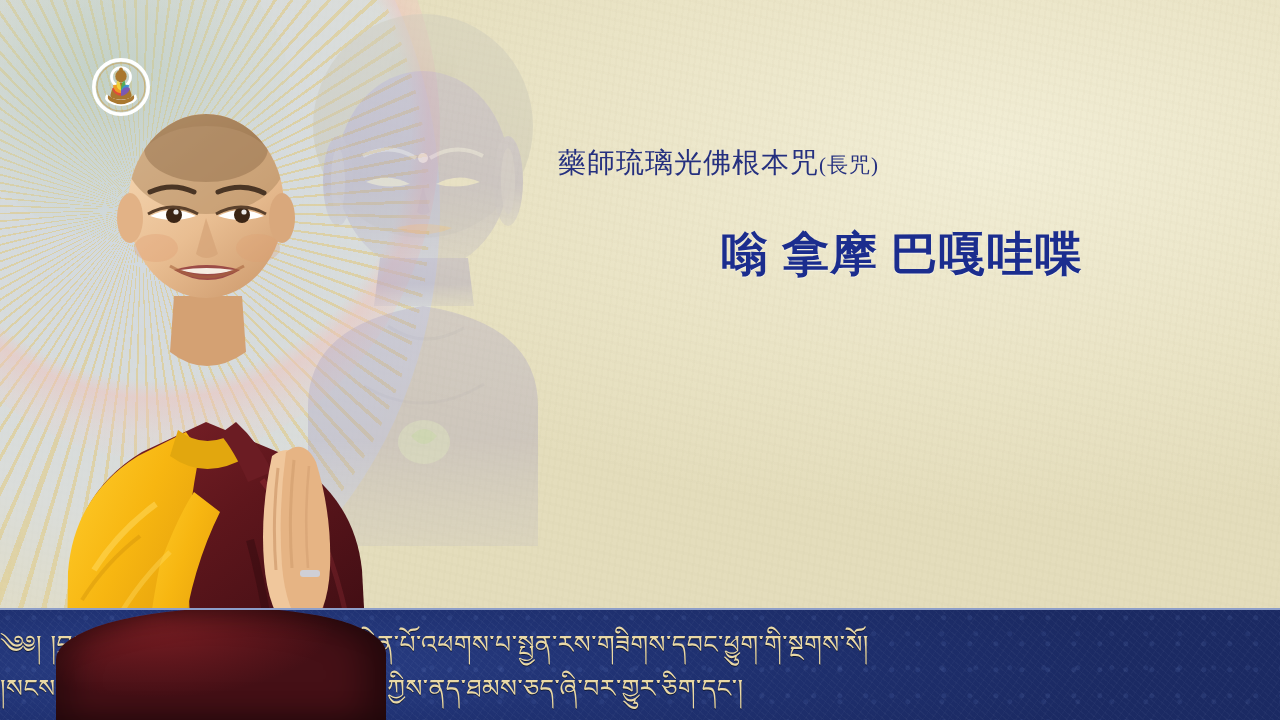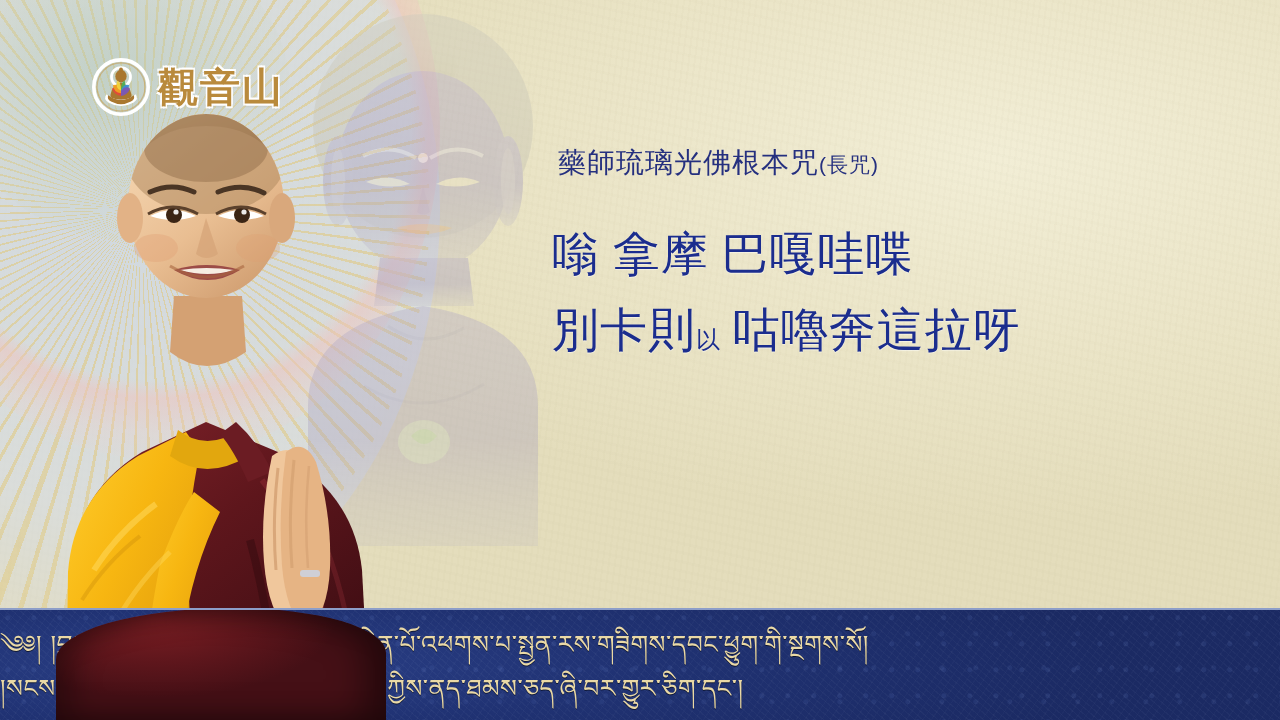--- a/index.html
+++ b/index.html
@@ -108,31 +108,32 @@
       -1.6px -1.6px 0 rgba(255,255,255,.95),
        1.6px -1.6px 0 rgba(255,255,255,.95),
       -1.6px  1.6px 0 rgba(255,255,255,.95),
        1.6px  1.6px 0 rgba(255,255,255,.95),
        0 2px 3px rgba(0,0,0,.18);
   }
 
   
   .mantra{position:absolute;left:552px;top:144px;width:700px;}
   .mantra-title{
-    font-family:Liberation Sans, sans-serif;
+    font-family:Liberation Serif, serif;
     font-size:28px;color:#25307F;letter-spacing:1px;
     margin:0 0 34px 6px;white-space:nowrap;
   }
   .mantra-title .paren{font-size:21px;}
   .mantra-line{
     font-family:"Liberation Serif","DejaVu Serif",serif;
-    font-weight:400;
+    font-weight:700;
     font-size:47px;line-height:76px;
     color:#1B2D8E;letter-spacing:1px;white-space:nowrap;
     text-shadow:0 1px 1px rgba(255,255,255,.5);
+    text-align:center;
   }
   .mantra-line .sm{font-size:24px;vertical-align:-2px;letter-spacing:0;}
 </style>
 </head>
 <body>
 
 <div class="stage">
 
   <div class="bg-parchment"></div>
   <div class="bg-grain"></div>
@@ -291,35 +292,31 @@
       <path d="M16 40 q-4 5 2 9 q7 4 14 4 q7 0 14 -4 q6 -4 2 -9 q-5 6 -16 6 q-11 0 -16 -6 z" fill="#FFFFFF"></path>
       <path d="M18 41 q-2 4 3 7 q6 3 11 3 q5 0 11 -3 q5 -3 3 -7 q-6 5 -14 5 q-8 0 -14 -5 z" fill="#A9772F"></path>
 
       <path d="M32 36 q-5 -6 -10 -2 q3 7 10 8 z" fill="#E24A3A" opacity=".95"></path>
       <path d="M32 36 q-3 -8 -9 -6 q1 8 9 9 z" fill="#F0A023" opacity=".95"></path>
       <path d="M32 35 q0 -9 -4 -10 q-3 8 4 11 z" fill="#F2D53C" opacity=".95"></path>
       <path d="M32 35 q0 -9 4 -10 q3 8 -4 11 z" fill="#4FAE57" opacity=".95"></path>
       <path d="M32 36 q3 -8 9 -6 q-1 8 -9 9 z" fill="#3C8FD4" opacity=".95"></path>
       <path d="M32 36 q5 -6 10 -2 q-3 7 -10 8 z" fill="#7A56B5" opacity=".95"></path>
     </svg>
-    <div class="logo-text">觀音山</div>
   </div>
 
   <div class="mantra">
     <div class="mantra-title">
       <span>藥師琉璃光佛根本咒</span><span class="paren">(長咒)</span>
     </div>
 
     <div class="mantra-line">
       <span>嗡 拿摩 巴嘎哇喋</span>
     </div>
 
-    <div class="mantra-line">
-      <span>別卡則</span><span class="sm">以</span><span> 咕嚕奔這拉呀</span>
-    </div>
 
 
   </div>
 
   <div class="tib-band">
     <div class="tib-speckle"></div>
     <div class="tib-line l1">༄༅། །བྱང་ཆུབ་སེམས་དཔའ་སེམས་དཔའ་ཆེན་པོ་འཕགས་པ་སྤྱན་རས་གཟིགས་དབང་ཕྱུག་གི་སྔགས་སོ།</div>
     <div class="tib-line l2">།སངས་རྒྱས་བཅོམ་ལྡན་འདས་སྨན་བླའི་སྔགས་ཀྱིས་ནད་ཐམས་ཅད་ཞི་བར་གྱུར་ཅིག་དང་།</div>
     <div class="robe-overlap"></div>
   </div>

